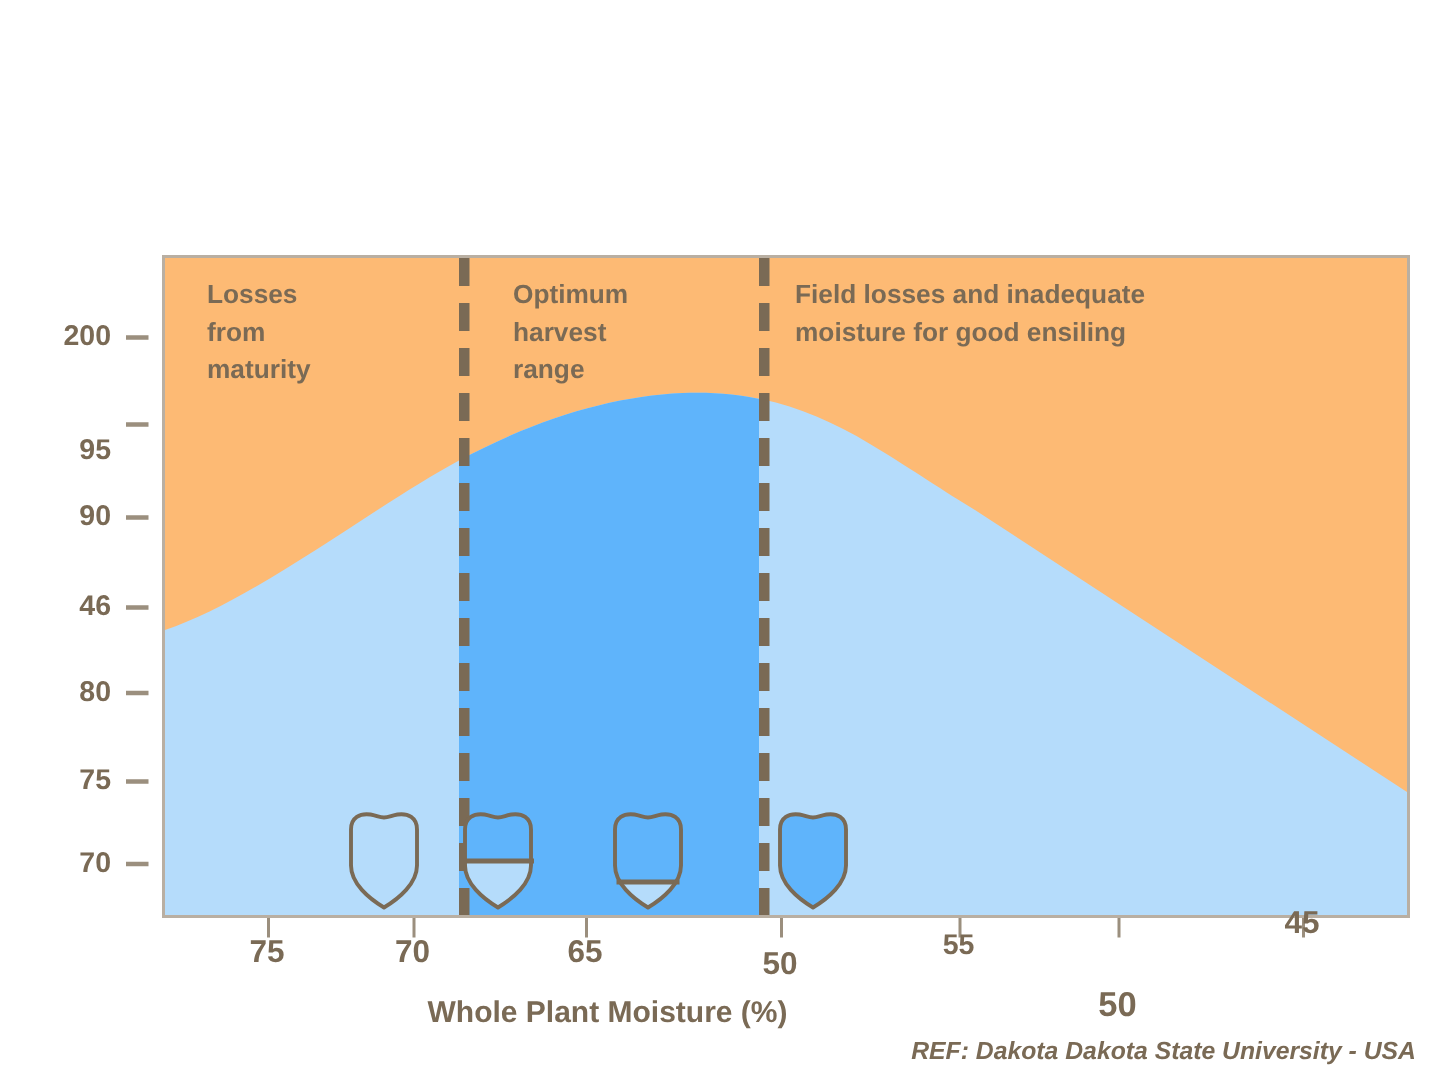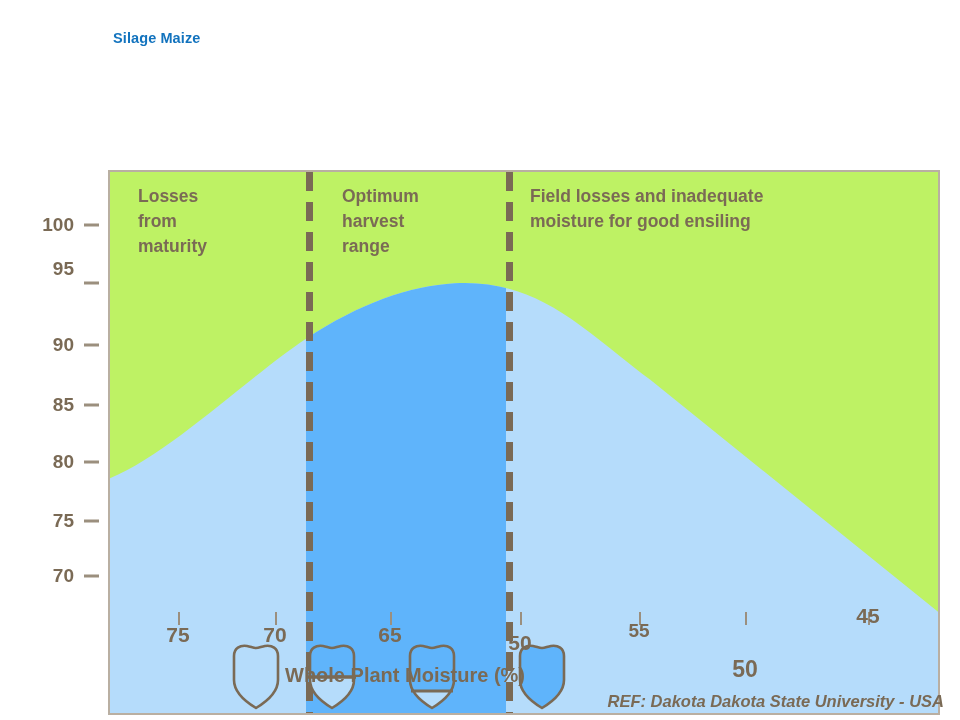--- a/index.html
+++ b/index.html
@@ -36,24 +36,24 @@
     margin-top: 6px;
     letter-spacing: 0.1px;
   }
 
   
   #plot-frame {
     position: absolute;
     left: 108px;
     top: 170px;
     width: 832px;
-    height: 545px;
+    height: 442px;
     border: 2px solid #B9AFA2;
     box-sizing: border-box;
-    background: #bef264;
+    background: #fdba74;
     overflow: hidden;
   }
   #plot-inner {
     position: absolute;
     inset: 0;
   }
   #curve-svg {
     position: absolute;
     left: 0;
     top: 0;
@@ -153,21 +153,20 @@
     color: #7A6A55;
     font-size: 16.5px;
     font-weight: bold;
     font-style: italic;
   }
 </style>
 </head>
 <body>
 
 <div id="header">
-  <div id="chart-subtitle">Silage  Maize</div>
 </div>
 
 <div id="plot-frame">
   <div id="plot-inner">
 
     <svg id="curve-svg" viewBox="0 0 828 438" preserveAspectRatio="none">
       <defs>
         <clipPath id="curve-clip">
           <path d="M0,248
                    C 60,228 140,165 196,135
@@ -245,30 +244,30 @@
       <svg viewBox="0 0 52 68" width="52" height="68">
         <path d="M4,14 C4,6 10,3 17,4 C21,4.7 23,6 26,6 C29,6 31,4.7 35,4 C42,3 48,6 48,14
                  L48,38 C48,50 36,60 26,66 C16,60 4,50 4,38 Z" fill="#5FB4FB" stroke="#7A6A55" stroke-width="2.6" stroke-linejoin="round"></path>
       </svg>
     </div>
 
   </div>
 </div>
 
 <div>
-  <div class="ytick-label" style="top:225px">100</div>
+  <div class="ytick-label" style="top:225px">200</div>
   <div class="ytick-dash" style="top:225px"></div>
 
-  <div class="ytick-label" style="top:269px">95</div>
+  <div class="ytick-label" style="top:301px">95</div>
   <div class="ytick-dash" style="top:283px"></div>
 
   <div class="ytick-label" style="top:345px">90</div>
   <div class="ytick-dash" style="top:345px"></div>
 
-  <div class="ytick-label" style="top:405px">85</div>
+  <div class="ytick-label" style="top:405px">46</div>
   <div class="ytick-dash" style="top:405px"></div>
 
   <div class="ytick-label" style="top:462px">80</div>
   <div class="ytick-dash" style="top:462px"></div>
 
   <div class="ytick-label" style="top:521px">75</div>
   <div class="ytick-dash" style="top:521px"></div>
 
   <div class="ytick-label" style="top:576px">70</div>
   <div class="ytick-dash" style="top:576px"></div>

